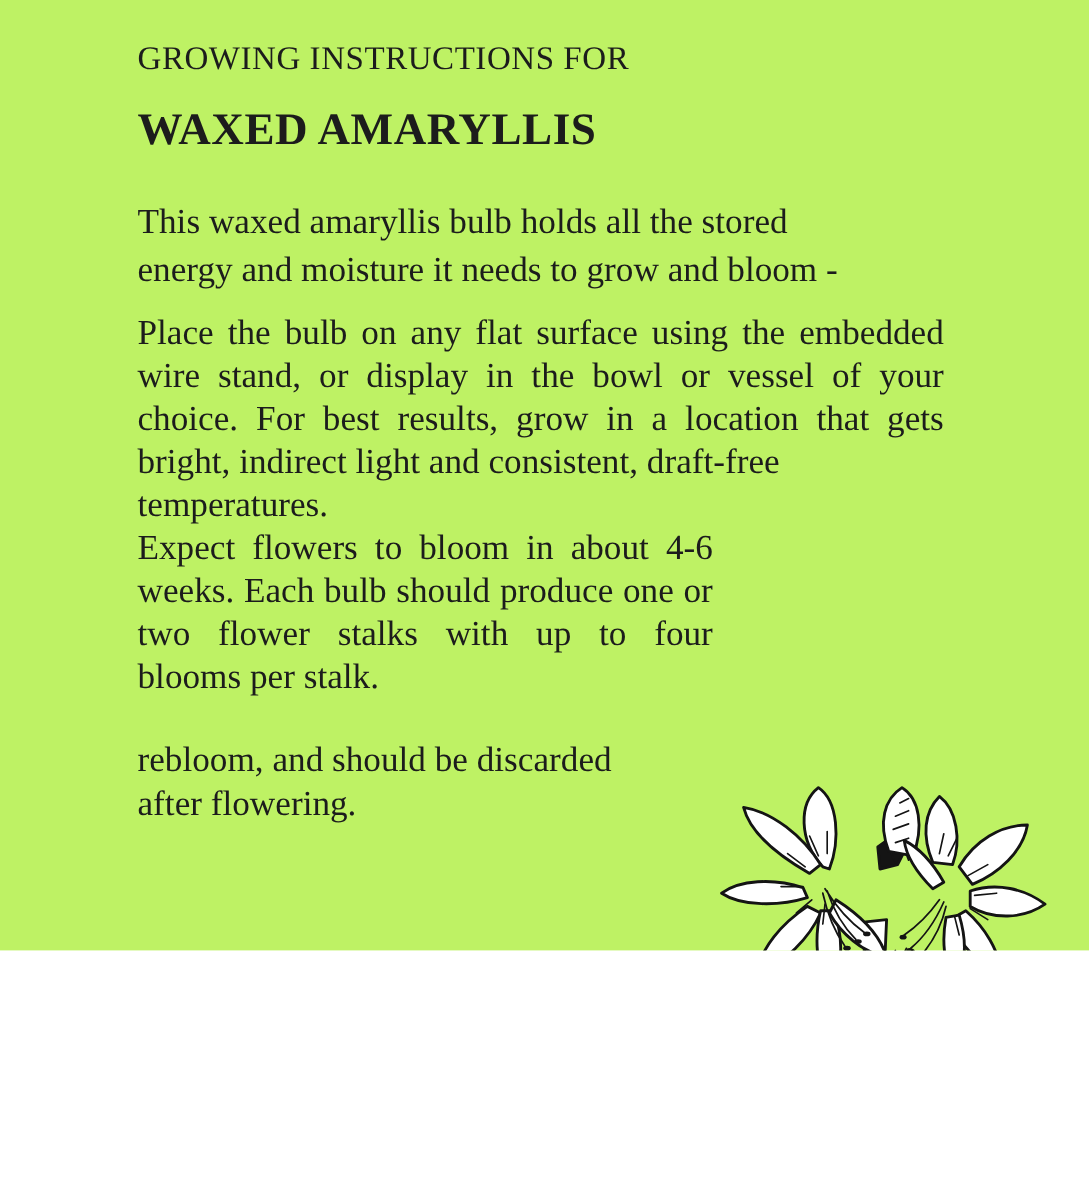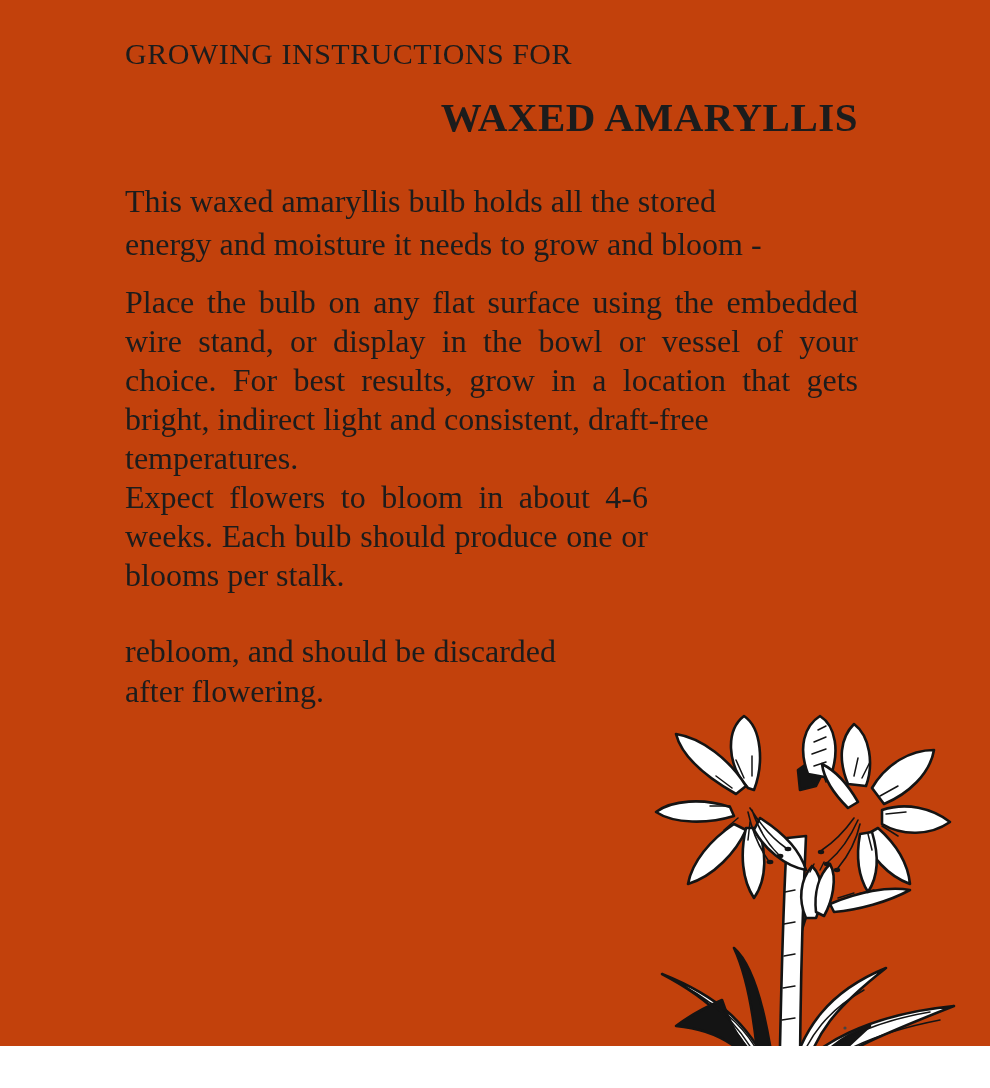--- a/index.html
+++ b/index.html
@@ -1,33 +1,33 @@
 <!DOCTYPE html>
 <html><head>
 <meta charset="utf-8">
 <style>
   html,body{margin:0;padding:0;}
   .page{
     position:relative;
-    width:990px;height:1046px;
-    background:#c2410c;
+    width:990px;height:864px;
+    background:#bef264;
     color:#1c1c1c;
     font-family:"Liberation Serif","DejaVu Serif",serif;
     overflow:hidden;
   }
   .content{position:absolute;left:125px;top:0;}
   .eyebrow{
     margin-top:36px;
     font-size:30px;line-height:36px;
     letter-spacing:0.5px;
   }
   .title{
     margin-top:22px;
     font-size:41px;line-height:46px;
-    font-weight:700;letter-spacing:0.5px;text-align:right;
+    font-weight:700;letter-spacing:0.5px;
   }
   .para{font-size:32px;}
   .para .line{white-space:nowrap;}
   .para .line.just{
     white-space:normal;
     text-align:justify;
     text-align-last:justify;
   }
   .p1{margin-top:40px;line-height:43px;}
   .p2{margin-top:17px;line-height:39px;width:733px;}
@@ -59,20 +59,21 @@
       <div class="line just">wire stand, or display in the bowl or vessel of your</div>
       <div class="line just">choice. For best results, grow in a location that gets</div>
       <div class="line">bright, indirect light and consistent, draft-free</div>
       <div class="line">temperatures.</div>
     </div>
 
 
     <div class="para p4">
       <div class="line just">Expect flowers to bloom in about 4-6</div>
       <div class="line just">weeks. Each bulb should produce one or</div>
+      <div class="line just">two flower stalks with up to four</div>
       <div class="line">blooms per stalk.</div>
     </div>
 
     <div class="para p5">
       <div class="line">rebloom, and should be discarded</div>
       <div class="line">after flowering.</div>
     </div>
   </div>
 
   <svg class="illustration" viewBox="0 0 342 376" xmlns="http://www.w3.org/2000/svg" aria-hidden="true">

